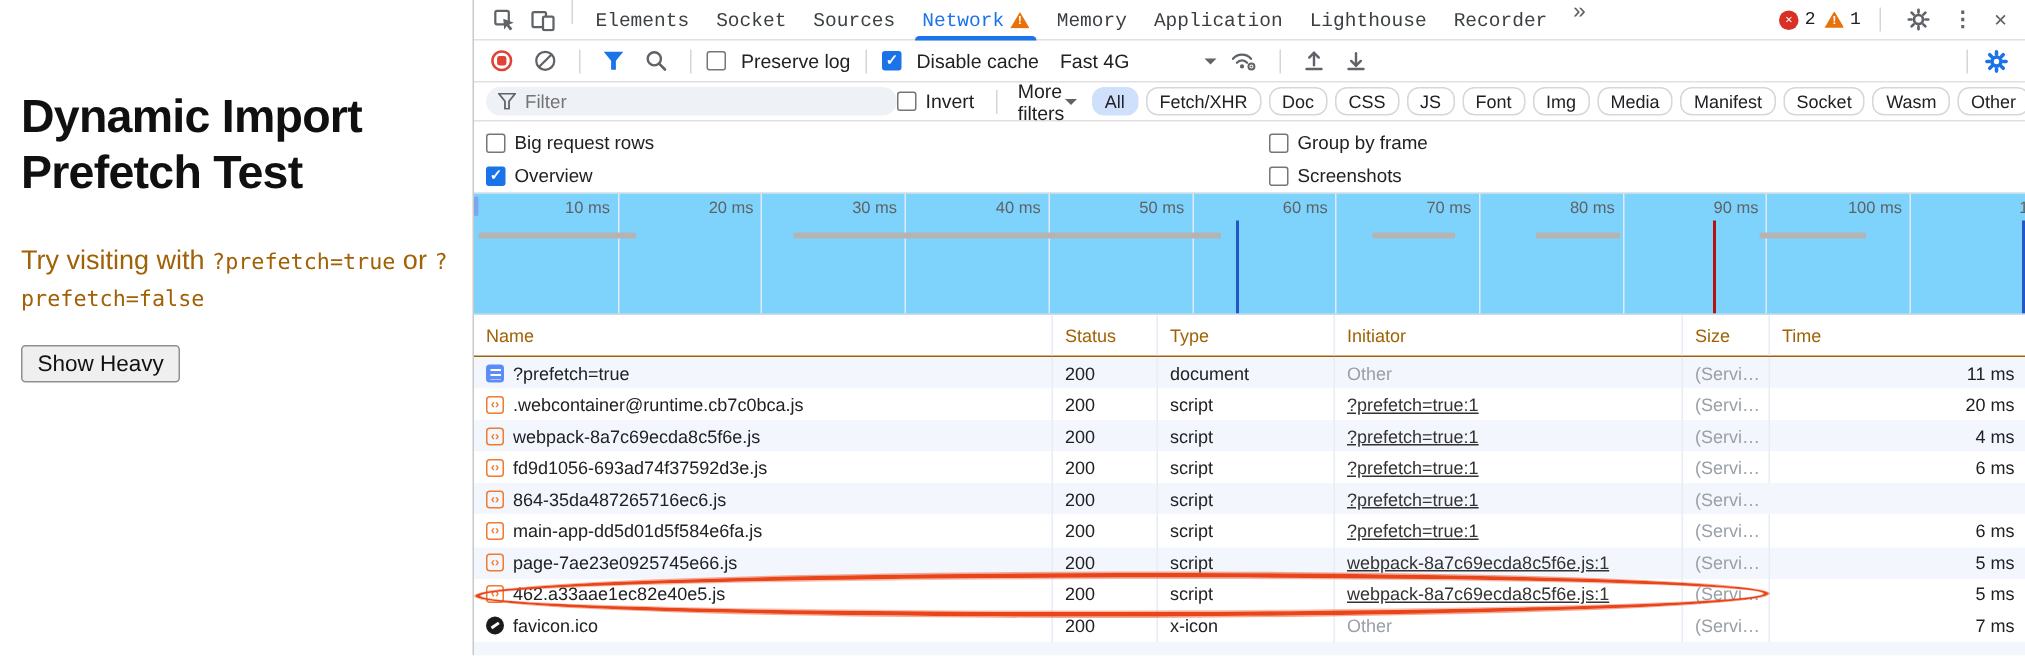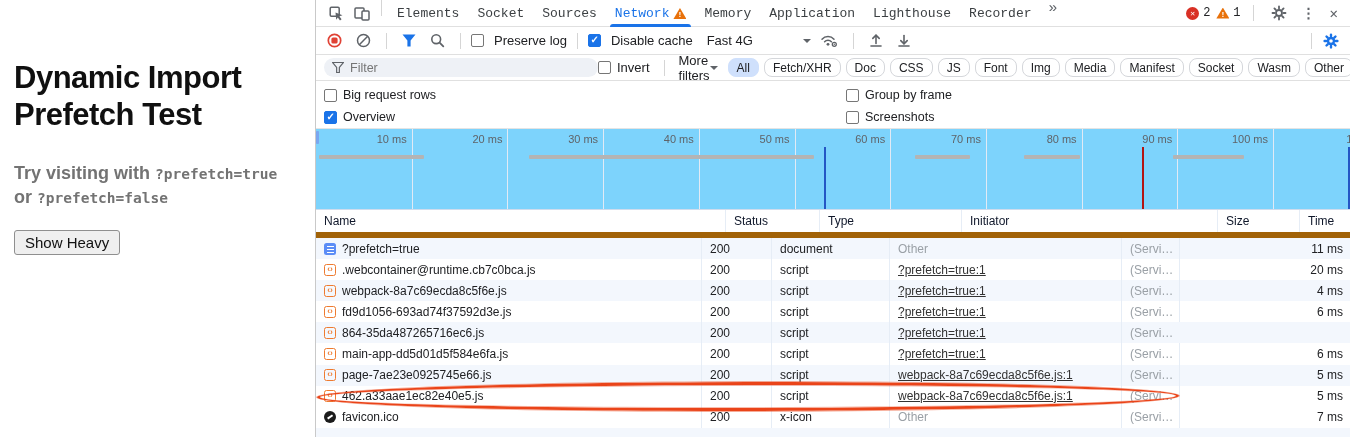--- a/index.html
+++ b/index.html
@@ -3,21 +3,21 @@
 <meta charset="utf-8">
 <style>
   * { margin:0; padding:0; box-sizing:border-box; }
   html,body { width:1350px; height:437px; overflow:hidden; background:#fff;
     font-family:"Liberation Sans", sans-serif; }
   .stage { position:relative; width:1350px; height:437px; }
 
   
   .page { position:absolute; left:0; top:0; width:315px; height:437px; background:#fff; }
   .page h1 { margin:60px 14px 0 14px; font-size:31px; line-height:1.18; font-weight:700; color:#101010; letter-spacing:-.5px;}
-  .page p { margin:28px 14px 0 14px; font-size:18px; color:#737373; line-height:1.35; width:286px;font-weight:bold;}
+  .page p { margin:28px 14px 0 14px; font-size:18px; color:#a16207; line-height:1.35; width:286px;}
   .page code { font-family:"DejaVu Sans Mono", monospace; font-size:14.5px; word-break:break-all;}
   .page button { margin:20px 14px 0 14px; font-size:15px; color:#111; background:#efefef;
     border:1px solid #8f8f8f; border-radius:3px; padding:3px 10px; font-family:"Liberation Sans",sans-serif;}
 
   
   .devtools { position:absolute; left:315px; top:0; width:1035px; height:437px;
     border-left:1px solid #c9c9c9; background:#fff; font-size:13px; color:#202124; overflow:hidden;}
   .sep { width:1px; height:16px; background:#d5d5d5; margin:0 6px; flex:0 0 1px;}
   svg { display:block; }
 
@@ -66,21 +66,21 @@
   .dt-timeline { position:relative; height:81px; border-bottom:1px solid #cfdced; overflow:hidden; background:#7dd3fc;}
   .grid-line { position:absolute; top:0; bottom:0; width:1px; background:#e1eaf5;}
   .tick-label { position:absolute; top:4px; width:56px; text-align:right; font-size:11px; color:#5f6368;}
   .ov-bar { position:absolute; top:26px; height:4px; background:#b4b4b4; border-radius:1px;}
   .marker { position:absolute; top:18px; bottom:0; width:2px;}
   .tl-handle { position:absolute; left:0; top:2px; width:3px; height:13px; background:#7aa7f0; border-radius:1px;}
 
   
   .dt-grid { position:relative; }
   .dt-hrow, .dt-row { display:flex; align-items:center; font-size:12px;}
-  .dt-hrow { height:28px; border-bottom:6px solid #a16207; color:#0f172a;gap:24px;}
+  .dt-hrow { height:28px; border-bottom:1px solid #a16207; color:#a16207;}
   .dt-row { height:21.1px; color:#202124; background:#fff;}
   .dt-row.shade { background:#f3f7fd; }
   .cell { height:100%; display:flex; align-items:center; padding:0 0 0 8px; overflow:hidden; white-space:nowrap; border-left:1px solid #e6edf6;}
   .cell:first-child { border-left:none; }
   .cell.c-time { justify-content:flex-end; padding-right:8px;}
   .gray { color:#9aa0a6; }
   .ini-link { color:#333; text-decoration:underline; }
   .ficon { width:12px; height:12px; border-radius:2.5px; margin-right:6px; flex:0 0 12px; position:relative;}
   .ficon-document { background:#5c8df6; }
   .ficon-document::after { content:""; position:absolute; left:2.5px; right:2.5px; top:3px; height:7px;

